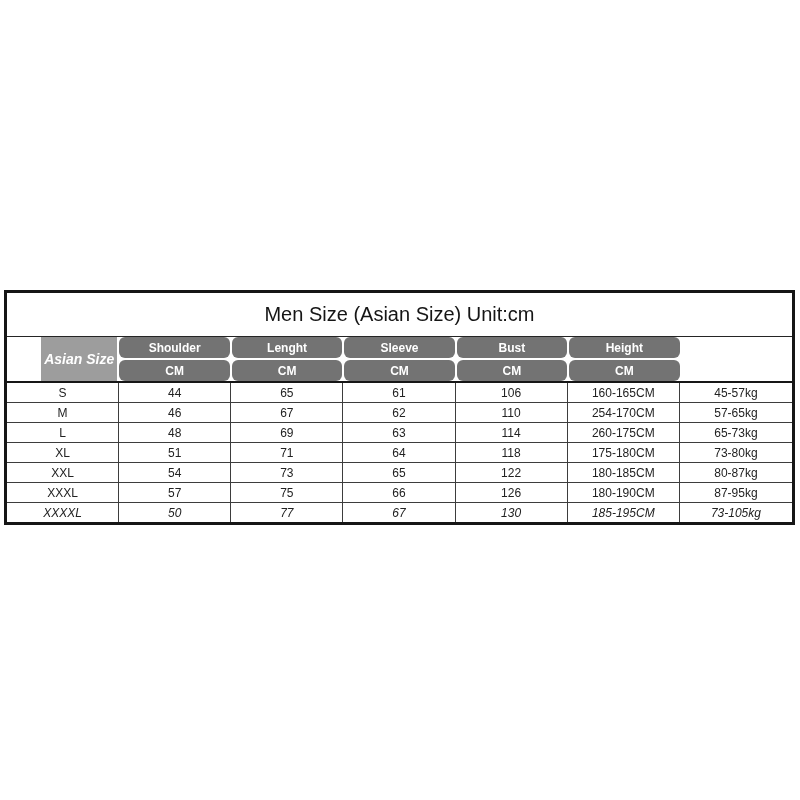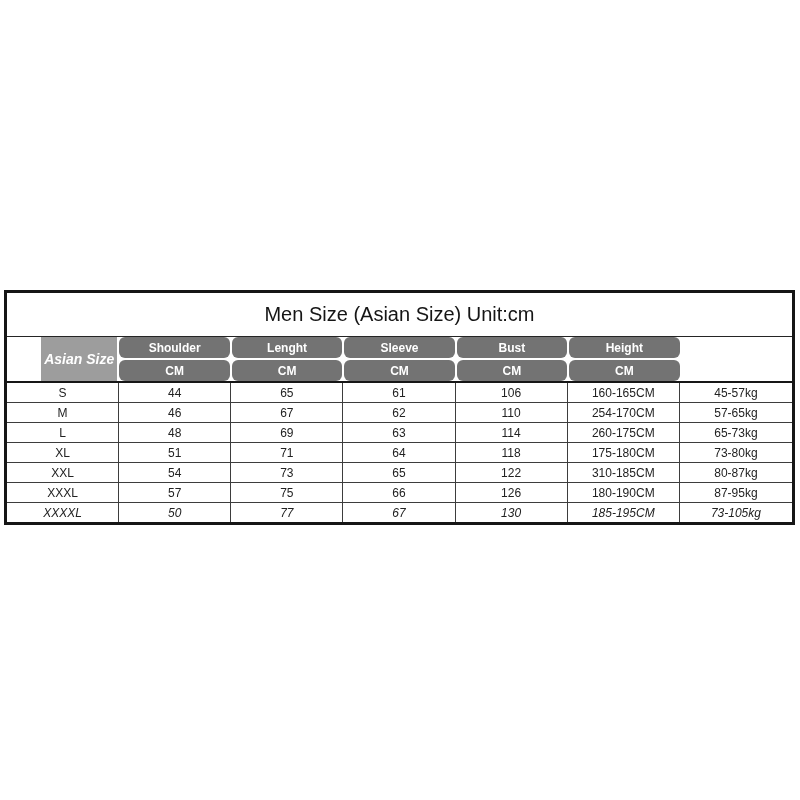--- a/index.html
+++ b/index.html
@@ -102,21 +102,21 @@
         <div class="cell">175-180CM</div>
         <div class="cell">73-80kg</div>
       </div>
 
       <div class="body-row">
         <div class="cell">XXL</div>
         <div class="cell">54</div>
         <div class="cell">73</div>
         <div class="cell">65</div>
         <div class="cell">122</div>
-        <div class="cell">310-185CM</div>
+        <div class="cell">180-185CM</div>
         <div class="cell">80-87kg</div>
       </div>
 
       <div class="body-row">
         <div class="cell">XXXL</div>
         <div class="cell">57</div>
         <div class="cell">75</div>
         <div class="cell">66</div>
         <div class="cell">126</div>
         <div class="cell">180-190CM</div>

